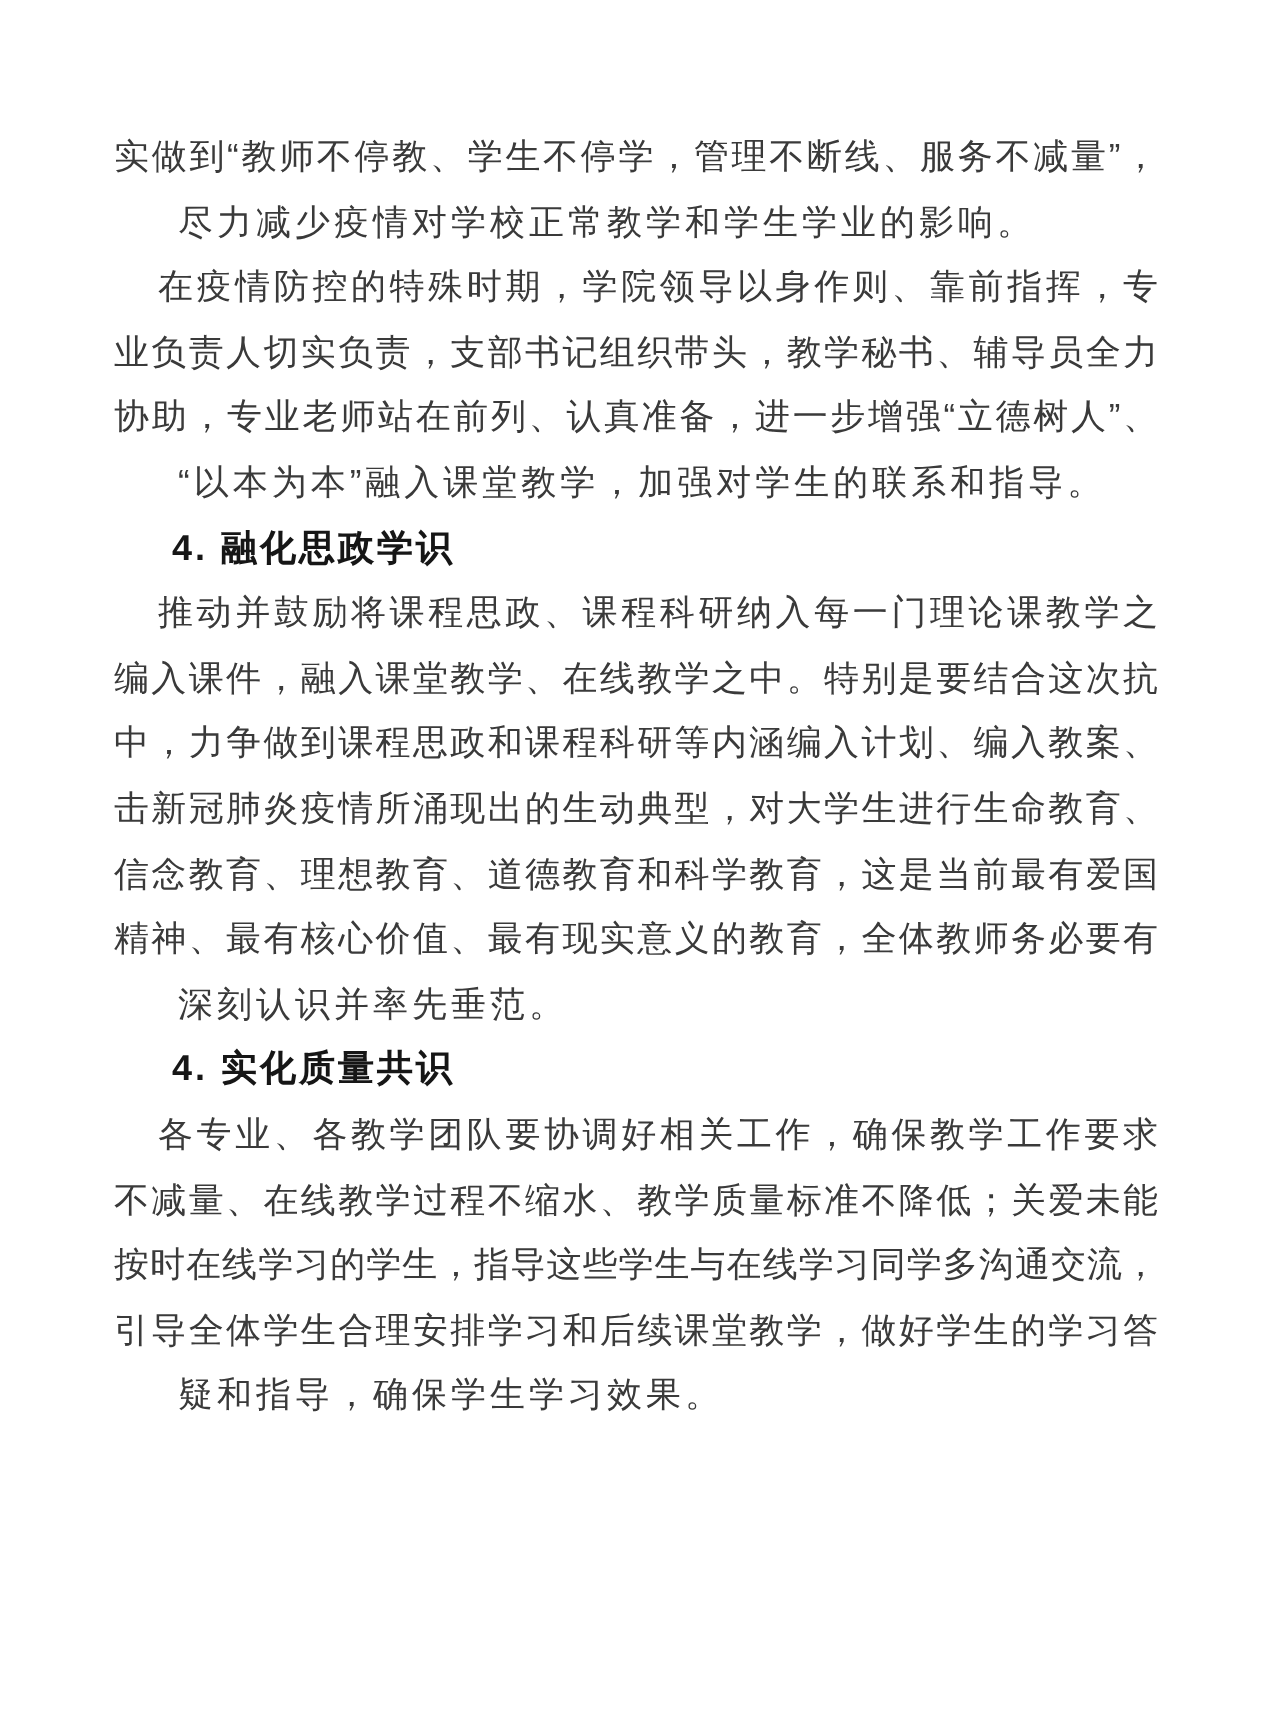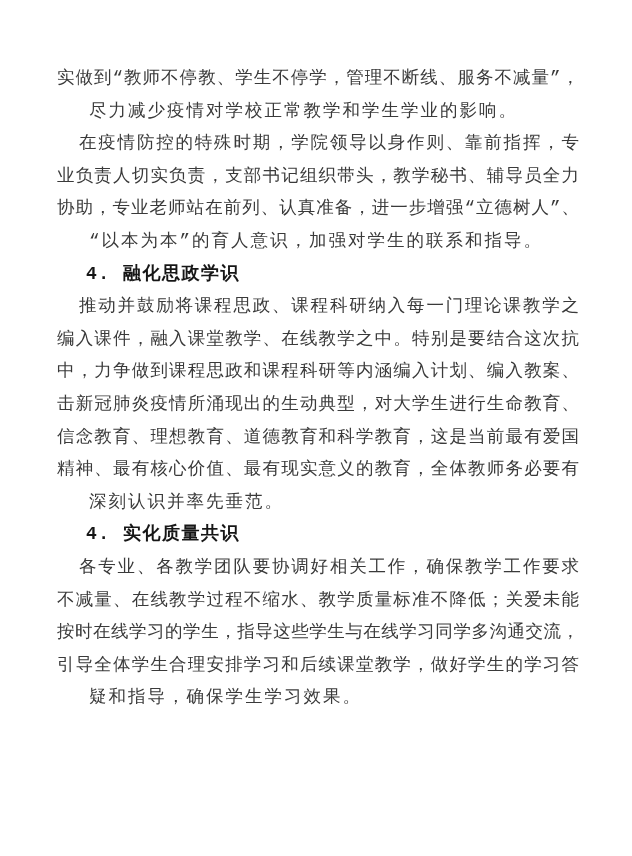--- a/index.html
+++ b/index.html
@@ -4,21 +4,21 @@
 <style>
   html, body { margin: 0; padding: 0; }
   body { background: #ffffff; }
 
   .page {
     position: relative;
     width: 632px;
     height: 712px;
     background: #ffffff;
     overflow: hidden;
-    font-family: Liberation Mono, monospace;
+    font-family: Liberation Sans, sans-serif;
   }
 
   .content {
     position: absolute;
     top: 62px;
     left: 57px;
     width: 522px;
   }
 
   .ln {
@@ -64,21 +64,21 @@
 </head>
 <body>
 
 <div class="page">
   <div class="content">
     <div class="ln body">实做到“教师不停教、学生不停学，管理不断线、服务不减量”，</div>
     <div class="ln last">尽力减少疫情对学校正常教学和学生学业的影响。</div>
     <div class="ln first">在疫情防控的特殊时期，学院领导以身作则、靠前指挥，专</div>
     <div class="ln body">业负责人切实负责，支部书记组织带头，教学秘书、辅导员全力</div>
     <div class="ln body">协助，专业老师站在前列、认真准备，进一步增强“立德树人”、</div>
-    <div class="ln last">“以本为本”的育人意识，加强对学生的联系和指导。</div>
+    <div class="ln last">“以本为本”融入课堂教学，加强对学生的联系和指导。</div>
     <div class="ln head">4. 融化思政学识</div>
     <div class="ln first">推动并鼓励将课程思政、课程科研纳入每一门理论课教学之</div>
     <div class="ln body">编入课件，融入课堂教学、在线教学之中。特别是要结合这次抗</div>
     <div class="ln body">中，力争做到课程思政和课程科研等内涵编入计划、编入教案、</div>
     <div class="ln body">击新冠肺炎疫情所涌现出的生动典型，对大学生进行生命教育、</div>
     <div class="ln body">信念教育、理想教育、道德教育和科学教育，这是当前最有爱国</div>
     <div class="ln body">精神、最有核心价值、最有现实意义的教育，全体教师务必要有</div>
     <div class="ln last">深刻认识并率先垂范。</div>
     <div class="ln head">4. 实化质量共识</div>
     <div class="ln first">各专业、各教学团队要协调好相关工作，确保教学工作要求</div>

